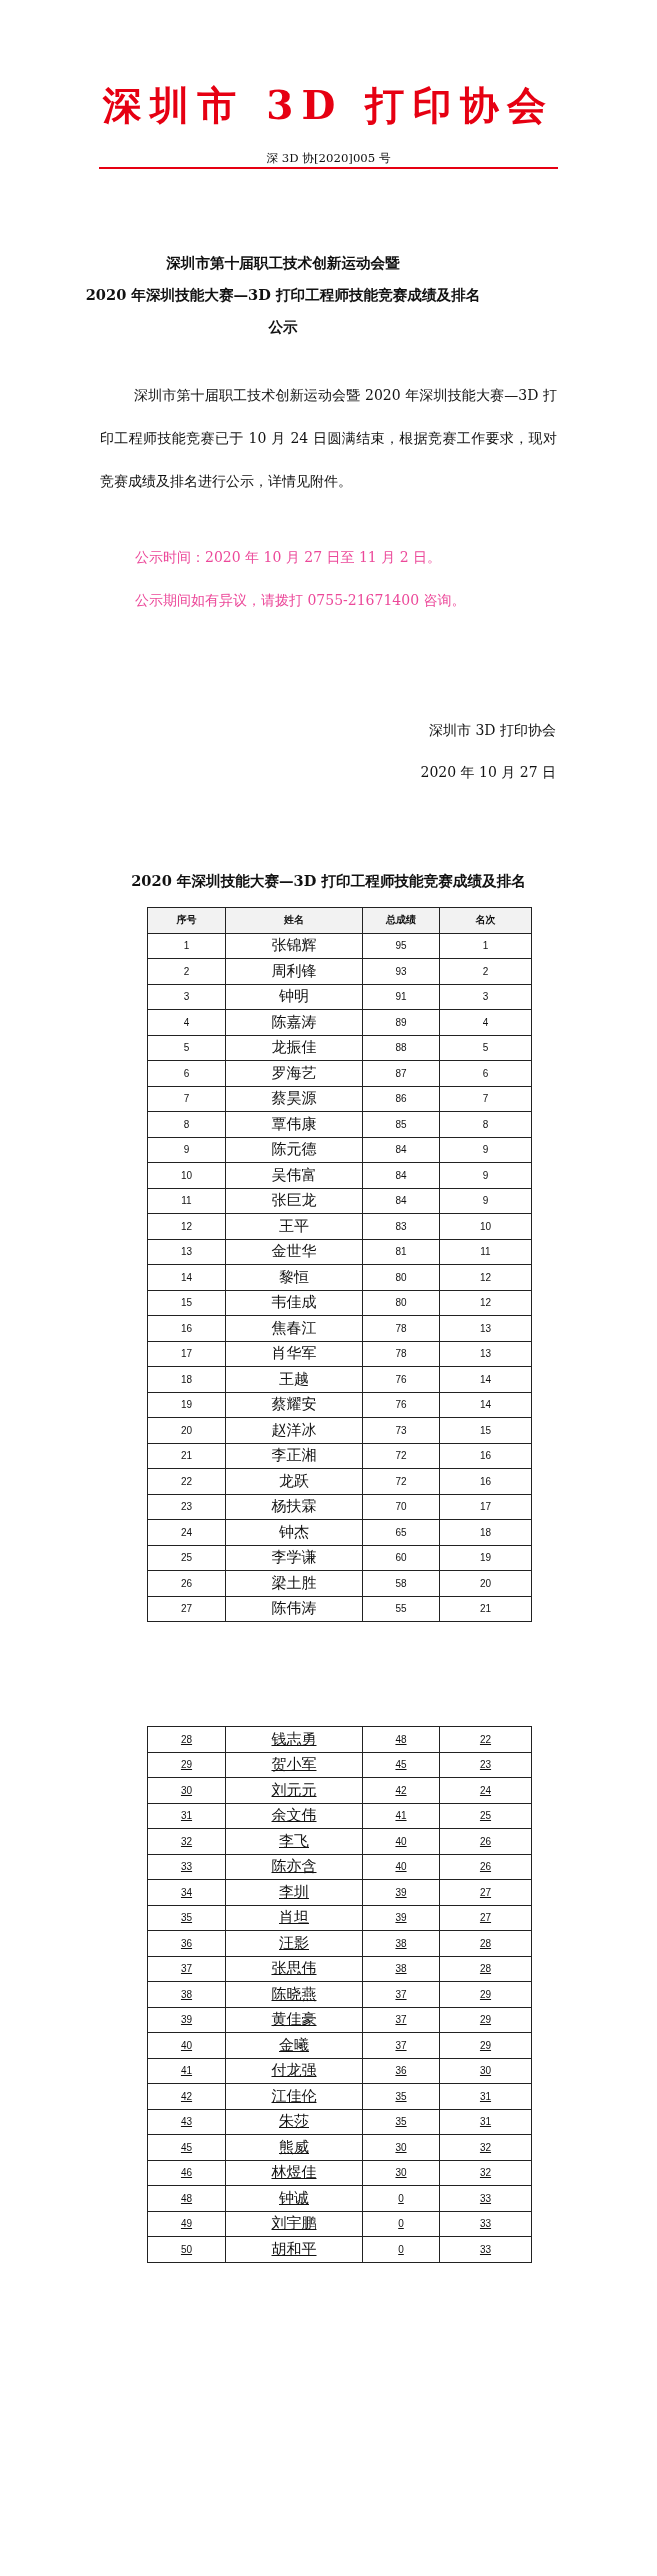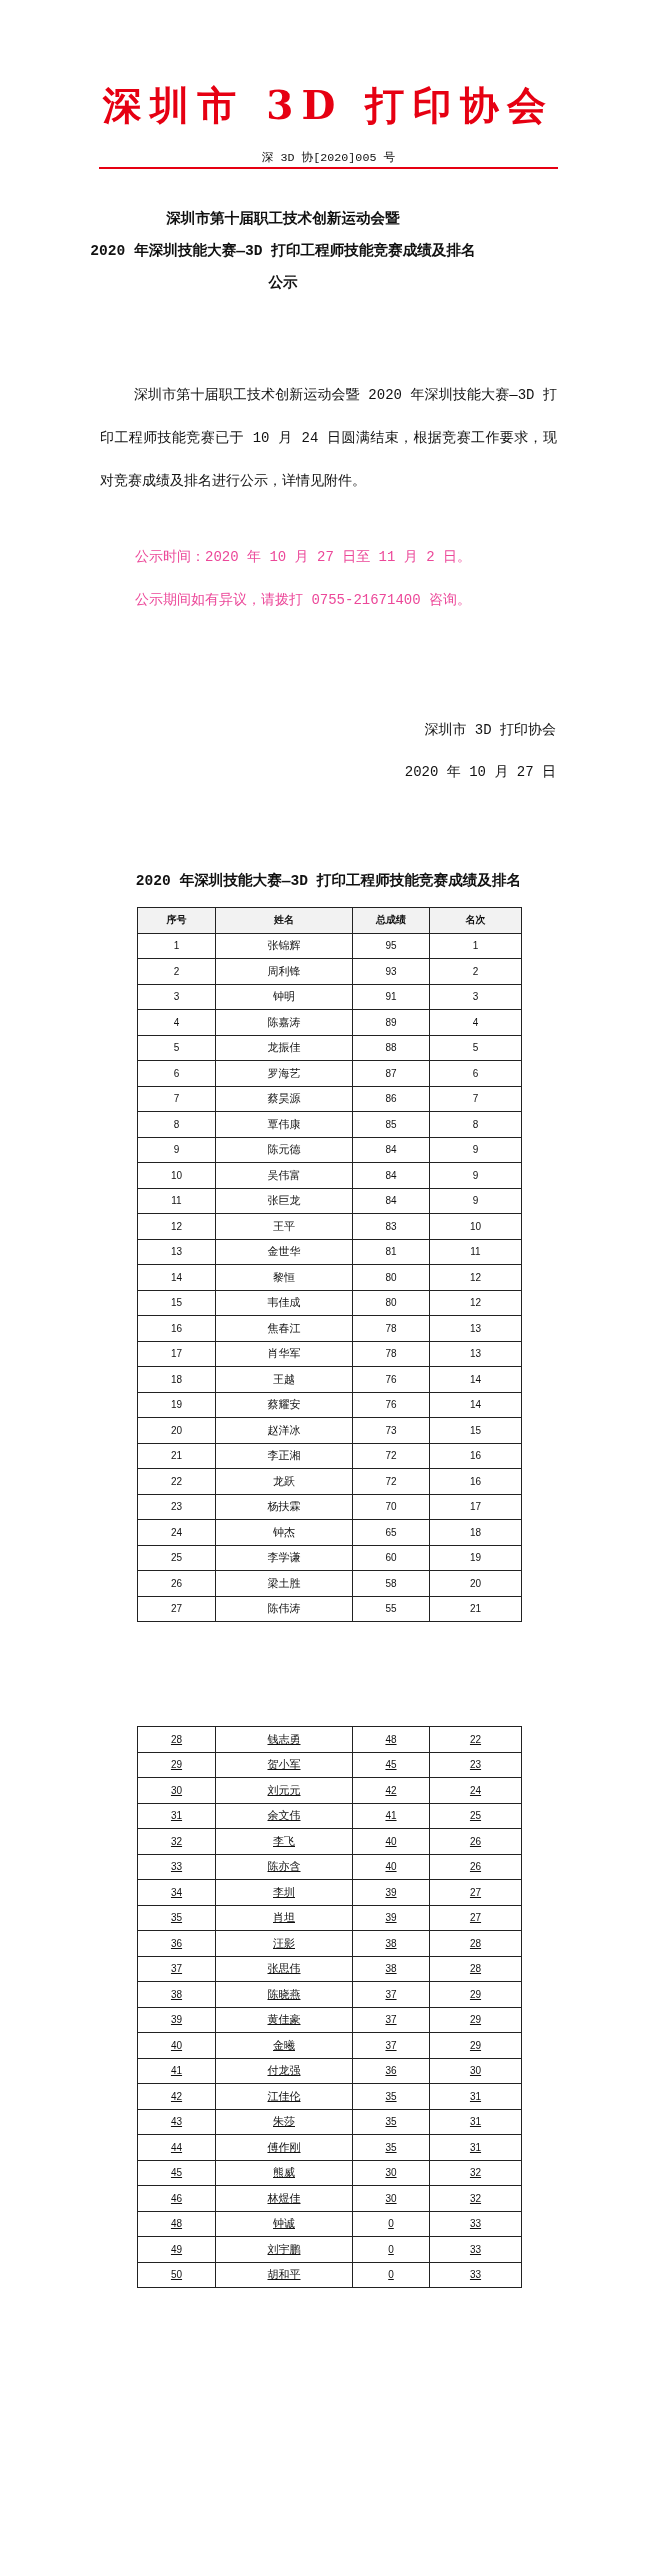--- a/index.html
+++ b/index.html
@@ -1,36 +1,36 @@
 <!DOCTYPE html>
 <html style="font-size:9.3px"><head>
 <meta charset="utf-8">
 <style>
   html, body { margin: 0; padding: 0; background: #ffffff; }
   body { width: 657px; height: 2576px; position: relative; overflow: hidden;
          font-family: "DejaVu Serif", "Liberation Serif", serif; color: #111; }
-  .abs { position: absolute; font-family: Liberation Mono, monospace; }
+  .abs { position: absolute; }
   .org-title { left: 0; width: 657px; top: 82px; text-align: center;
                font-family: "DejaVu Serif", serif; font-size: 39px; line-height: 47px;
                color: #e60012; letter-spacing: 8.2px; font-weight: bold; }
   .doc-no { left: 0; width: 657px; top: 151px; text-align: center; font-size: 11.7px; line-height: 15px; color: #111; }
   .red-rule { left: 99px; width: 459px; top: 167px; height: 1.8px; background: #e60012; }
-  .heading { left: 0; width: 566px; text-align: center; font-size: 14.6px; line-height: 18.7px; font-weight: bold; color: #111; }
+  .heading { left: 0; width: 566px; text-align: center; font-size: 14.6px; line-height: 18.7px; font-weight: bold; color: #111; margin-top: 44px; }
   .body-text { left: 100px; width: 457px; top: 374px; font-size: 14px; line-height: 43px;
                text-indent: 34px; text-align: justify; text-justify: inter-character; color: #111; margin: 0; }
   .line { left: 135px; font-size: 14px; line-height: 18.7px; color: #ec4899; white-space: nowrap; }
   .sign { right: 101px; font-size: 14px; line-height: 18.7px; color: #111; text-align: right; white-space: nowrap; }
   .table-caption { left: 0; width: 657px; top: 872px; text-align: center; font-size: 14.6px; line-height: 18.7px; font-weight: bold; color: #111; }
-  table.scores { position: absolute; left: 137px; width: 384px; border-collapse: collapse; table-layout: fixed;
+  table.scores { position: absolute; left: 147px; width: 384px; border-collapse: collapse; table-layout: fixed;
                  font-family: "Liberation Sans", sans-serif; font-size: 10px; color: #111; border-radius: 32px; }
   table.scores col.c1 { width: 78px; } table.scores col.c2 { width: 137px; }
   table.scores col.c3 { width: 77px; } table.scores col.c4 { width: 92px; }
   table.scores th, table.scores td { border: 0.9px solid #222; text-align: center; padding: 0; height: 24.5px; }
   table.scores th { background: #f2f2f2; font-family: "DejaVu Serif", serif; font-size: 10px; font-weight: bold; }
-  table.scores td.name { font-family: "DejaVu Serif", serif; font-size: 11px; }
+  table.scores td.name { font-family: "DejaVu Serif", serif; font-size: 15px; }
   #table-1 { top: 907px; }
   #table-2 { top: 1726px; text-decoration: underline; }
 </style>
 </head>
 <body>
 
 <div class="abs org-title">深圳市 3D 打印协会</div>
 <div class="abs doc-no">深 3D 协[2020]005 号</div>
 <div class="abs red-rule"></div>
 
@@ -326,26 +326,20 @@
         <td>35</td>
         <td>31</td>
       </tr>
       <tr>
         <td>43</td>
         <td class="name">朱莎</td>
         <td>35</td>
         <td>31</td>
       </tr>
       <tr>
-        <td>44</td>
-        <td class="name">傅作刚</td>
-        <td>35</td>
-        <td>31</td>
-      </tr>
-      <tr>
         <td>45</td>
         <td class="name">熊威</td>
         <td>30</td>
         <td>32</td>
       </tr>
       <tr>
         <td>46</td>
         <td class="name">林煜佳</td>
         <td>30</td>
         <td>32</td>

